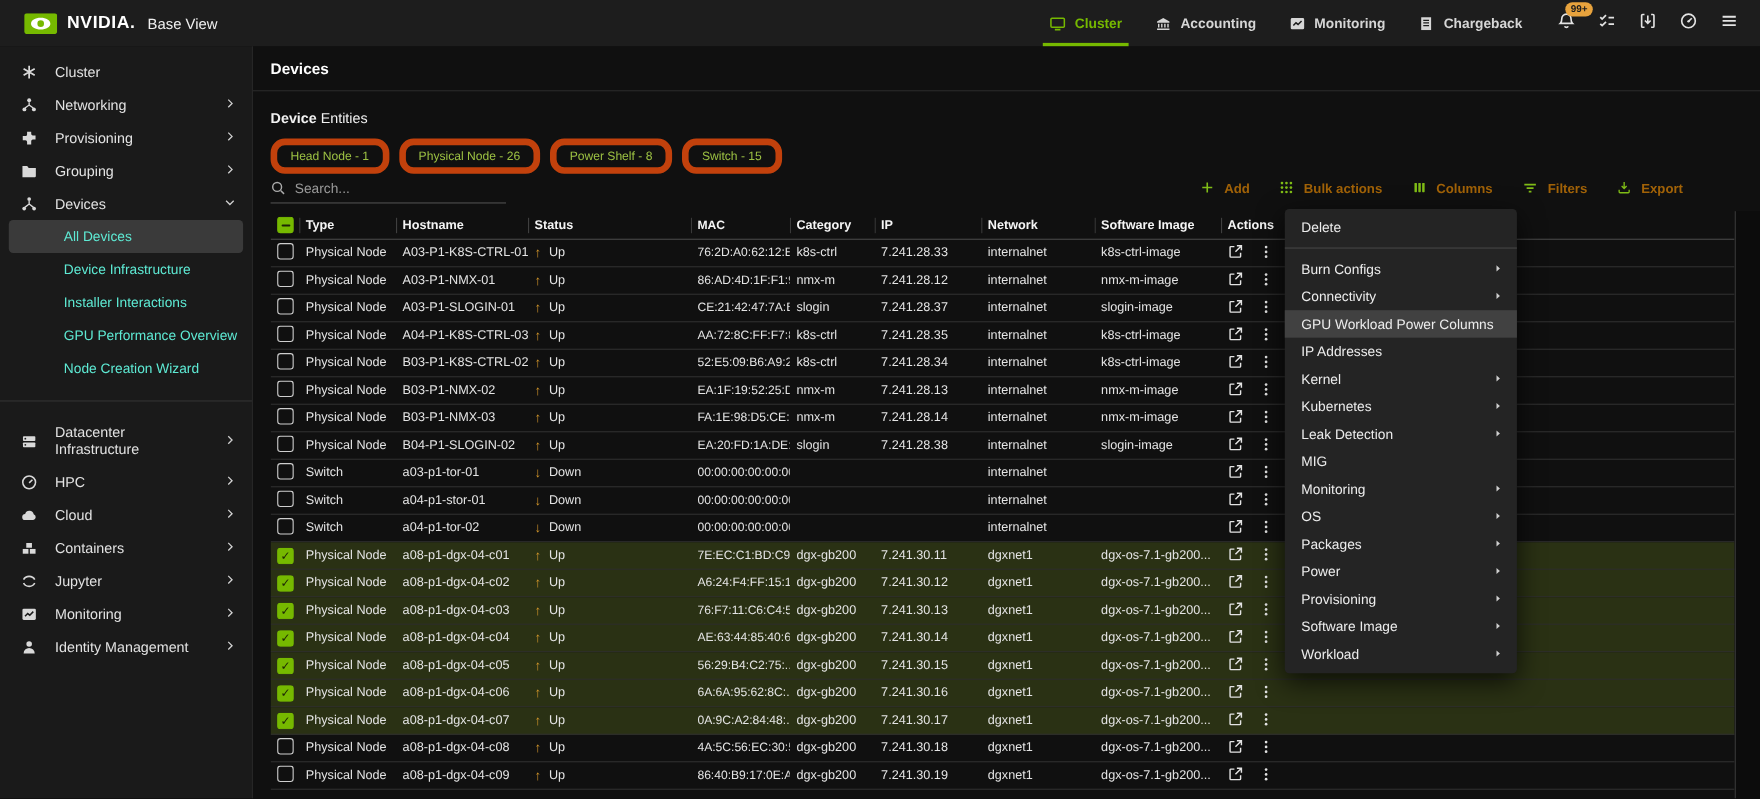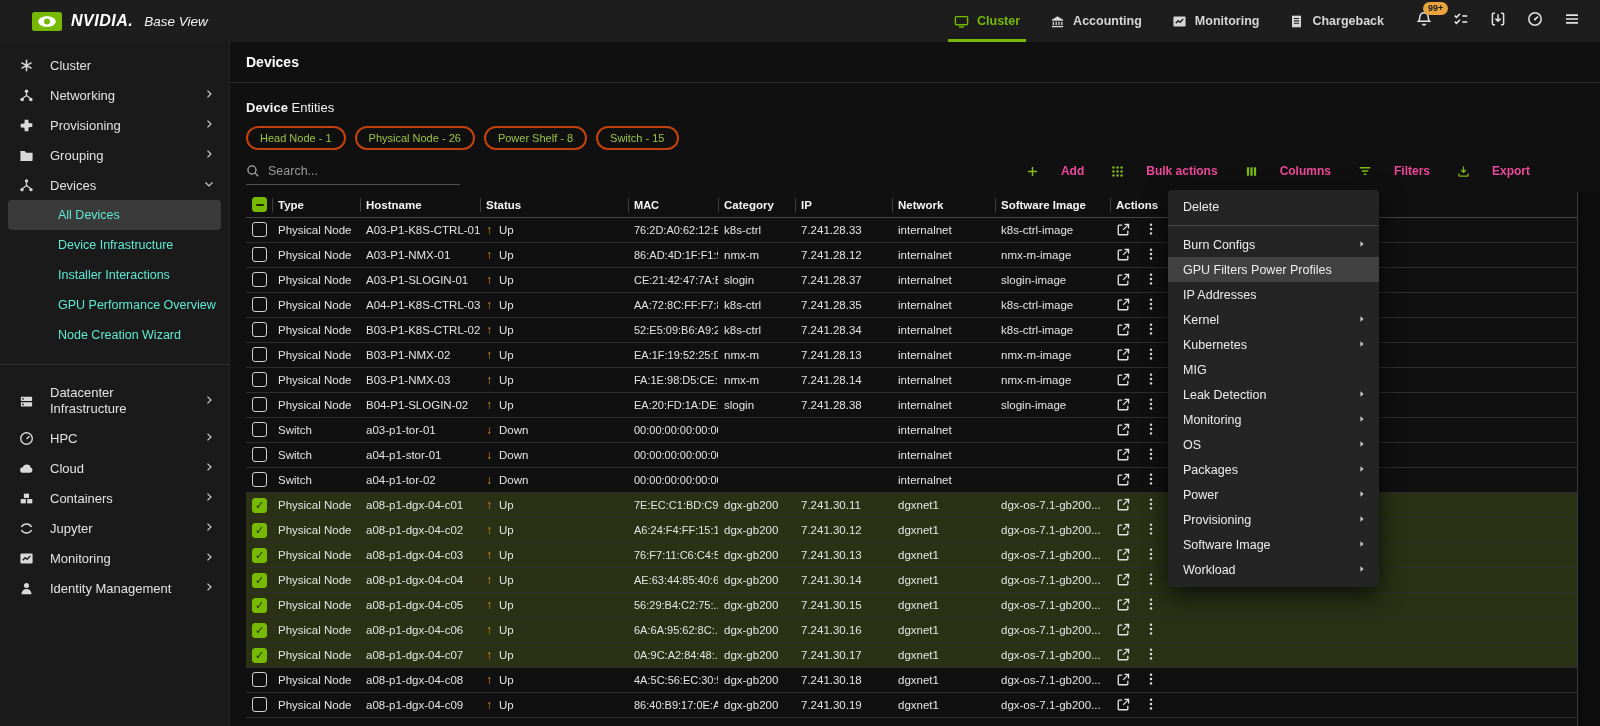--- a/index.html
+++ b/index.html
@@ -3,21 +3,21 @@
 <meta charset="utf-8">
 <style>
   * { margin:0; padding:0; box-sizing:border-box; }
   html,body { width:1600px; height:726px; overflow:hidden; }
   body { background:#101010; font-family:"Liberation Sans","DejaVu Sans",sans-serif; color:#e8e8e8; position:relative; }
   .icon { display:inline-flex; align-items:center; justify-content:center; line-height:0; }
   .icon svg { display:block; }
 
   
   #topbar { position:absolute; left:0; top:0; width:1600px; height:42px; background:#1d1d1d; display:flex; align-items:center; z-index:30; }
-  .brand { display:flex; align-items:center; gap:9px; padding-left:32px;font-style:italic; }
+  .brand { display:flex; align-items:center; gap:9px; padding-left:22px; }
   .brand-name { font-weight:800; font-size:16px; letter-spacing:.5px; color:#fff; }
   .brand-app { font-size:13.5px; color:#f0f0f0; margin-left:2px;text-align:center; }
   #topnav { display:flex; align-items:center; gap:30px; margin-left:auto; height:42px; }
   .nav-item { display:flex; align-items:center; gap:8px; font-size:12.5px; font-weight:700; color:#d6d6d6; height:42px; position:relative; cursor:pointer; }
   .nav-item .icon { color:#d6d6d6; }
   .nav-item.active { color:#76b900; }
   .nav-item.active .icon { color:#76b900; }
   .nav-item.active::after { content:""; position:absolute; left:-6px; right:-6px; bottom:0; height:3px; background:#76b900; }
   #topicons { display:flex; align-items:center; gap:21px; padding:0 20px 0 32px; }
   .hicon { position:relative; color:#e3e3e3; cursor:pointer; }
@@ -35,28 +35,28 @@
   .side-item.two-line .lbl { line-height:1.25; }
   .side-item .lbl { white-space:pre-line; }
 
   
   #main { position:absolute; left:230px; top:42px; right:0; bottom:0; background:#101010; }
   .page-head { height:41px; border-bottom:1px solid #2a2a2a; display:flex; align-items:center; padding-left:16px; }
   .page-title { font-size:14px; font-weight:700; color:#fff; }
   .entities-title { position:absolute; left:16px; top:58px; font-size:13px; color:#f2f2f2; }
   .entities-title b { font-weight:700;margin-top:30px; }
   #chips { position:absolute; left:16px; top:84px; display:flex; gap:9px; }
-  .chip { border:2px solid #c2410c; color:#9cc143; font-size:11px; border-radius:13px; padding:4px 12px; cursor:pointer; background:transparent; white-space:nowrap; }
+  .chip { border:6px solid #c2410c; color:#9cc143; font-size:11px; border-radius:13px; padding:4px 12px; cursor:pointer; background:transparent; white-space:nowrap; }
 
   
   #searchbox { position:absolute; left:16px; top:122px; width:214px; display:flex; align-items:center; gap:8px; border-bottom:1px solid #4f4f4f; padding-bottom:6px; color:#aaa; }
   #searchbox input { background:transparent; border:none; outline:none; color:#e8e8e8; font-size:12.5px; width:180px; font-family:inherit; }
   #searchbox input::placeholder { color:#9a9a9a; }
   #toolbar-actions { position:absolute; right:70px; top:122px; display:flex; gap:27px; align-items:center; }
-  .tbtn { display:flex; align-items:flex-end; gap:22px; background:none; border:none; color:#ec4899; font-size:12px; font-weight:700; cursor:pointer; font-family:inherit; }
+  .tbtn { display:flex; align-items:flex-start; gap:9px; background:none; border:none; color:#a16207; font-size:12px; font-weight:700; cursor:pointer; font-family:inherit; }
   .tbtn .icon { color:#7fbc16; }
 
   
   #tablewrap { position:absolute; left:16px; top:150px; right:23px; bottom:0; overflow:hidden; }
   .right-gutter { position:absolute; top:150px; right:0; width:23px; bottom:0; background:#0c0c0c; border-left:1px solid #3a3a3a; }
   .thead { display:flex; height:26px; align-items:center; border-bottom:1px solid #474747; font-weight:700; font-size:11.5px; color:#f5f5f5; }
   .trow { display:flex; height:25px; align-items:center; border-bottom:1px solid #2e2e2e; font-size:11.5px; color:#e4e4e4; cursor:default; }
   .trow.sel { background:#2a3114; }
   .cell { padding-left:6px; overflow:hidden; white-space:nowrap; flex:0 0 auto; }
   .c-cb { width:26px; padding-left:6px; }
@@ -1003,48 +1003,54 @@
     <div class="menu-item ">
       <span>Delete</span>
     </div>
     <div class="menu-divider"></div>
     <div class="menu-item ">
       <span>Burn Configs</span>
       <span class="sub"><svg width="10" height="10" viewBox="0 0 16 16" fill="none" xmlns="http://www.w3.org/2000/svg">
           <path d="M5.5 3.6l5 4.4-5 4.4z" fill="currentColor"></path>
         </svg></span>
     </div>
+    <div class="menu-item ">
+      <span>Connectivity</span>
+      <span class="sub"><svg width="10" height="10" viewBox="0 0 16 16" fill="none" xmlns="http://www.w3.org/2000/svg">
+          <path d="M5.5 3.6l5 4.4-5 4.4z" fill="currentColor"></path>
+        </svg></span>
+    </div>
     <div class="menu-item hl">
-      <span>GPU Filters Power Profiles</span>
+      <span>GPU Workload Power Columns</span>
     </div>
     <div class="menu-item ">
       <span>IP Addresses</span>
     </div>
     <div class="menu-item ">
       <span>Kernel</span>
       <span class="sub"><svg width="10" height="10" viewBox="0 0 16 16" fill="none" xmlns="http://www.w3.org/2000/svg">
           <path d="M5.5 3.6l5 4.4-5 4.4z" fill="currentColor"></path>
         </svg></span>
     </div>
     <div class="menu-item ">
       <span>Kubernetes</span>
       <span class="sub"><svg width="10" height="10" viewBox="0 0 16 16" fill="none" xmlns="http://www.w3.org/2000/svg">
           <path d="M5.5 3.6l5 4.4-5 4.4z" fill="currentColor"></path>
         </svg></span>
     </div>
     <div class="menu-item ">
+      <span>Leak Detection</span>
+      <span class="sub"><svg width="10" height="10" viewBox="0 0 16 16" fill="none" xmlns="http://www.w3.org/2000/svg">
+          <path d="M5.5 3.6l5 4.4-5 4.4z" fill="currentColor"></path>
+        </svg></span>
+    </div>
+    <div class="menu-item ">
       <span>MIG</span>
     </div>
     <div class="menu-item ">
-      <span>Leak Detection</span>
-      <span class="sub"><svg width="10" height="10" viewBox="0 0 16 16" fill="none" xmlns="http://www.w3.org/2000/svg">
-          <path d="M5.5 3.6l5 4.4-5 4.4z" fill="currentColor"></path>
-        </svg></span>
-    </div>
-    <div class="menu-item ">
       <span>Monitoring</span>
       <span class="sub"><svg width="10" height="10" viewBox="0 0 16 16" fill="none" xmlns="http://www.w3.org/2000/svg">
           <path d="M5.5 3.6l5 4.4-5 4.4z" fill="currentColor"></path>
         </svg></span>
     </div>
     <div class="menu-item ">
       <span>OS</span>
       <span class="sub"><svg width="10" height="10" viewBox="0 0 16 16" fill="none" xmlns="http://www.w3.org/2000/svg">
           <path d="M5.5 3.6l5 4.4-5 4.4z" fill="currentColor"></path>
         </svg></span>

